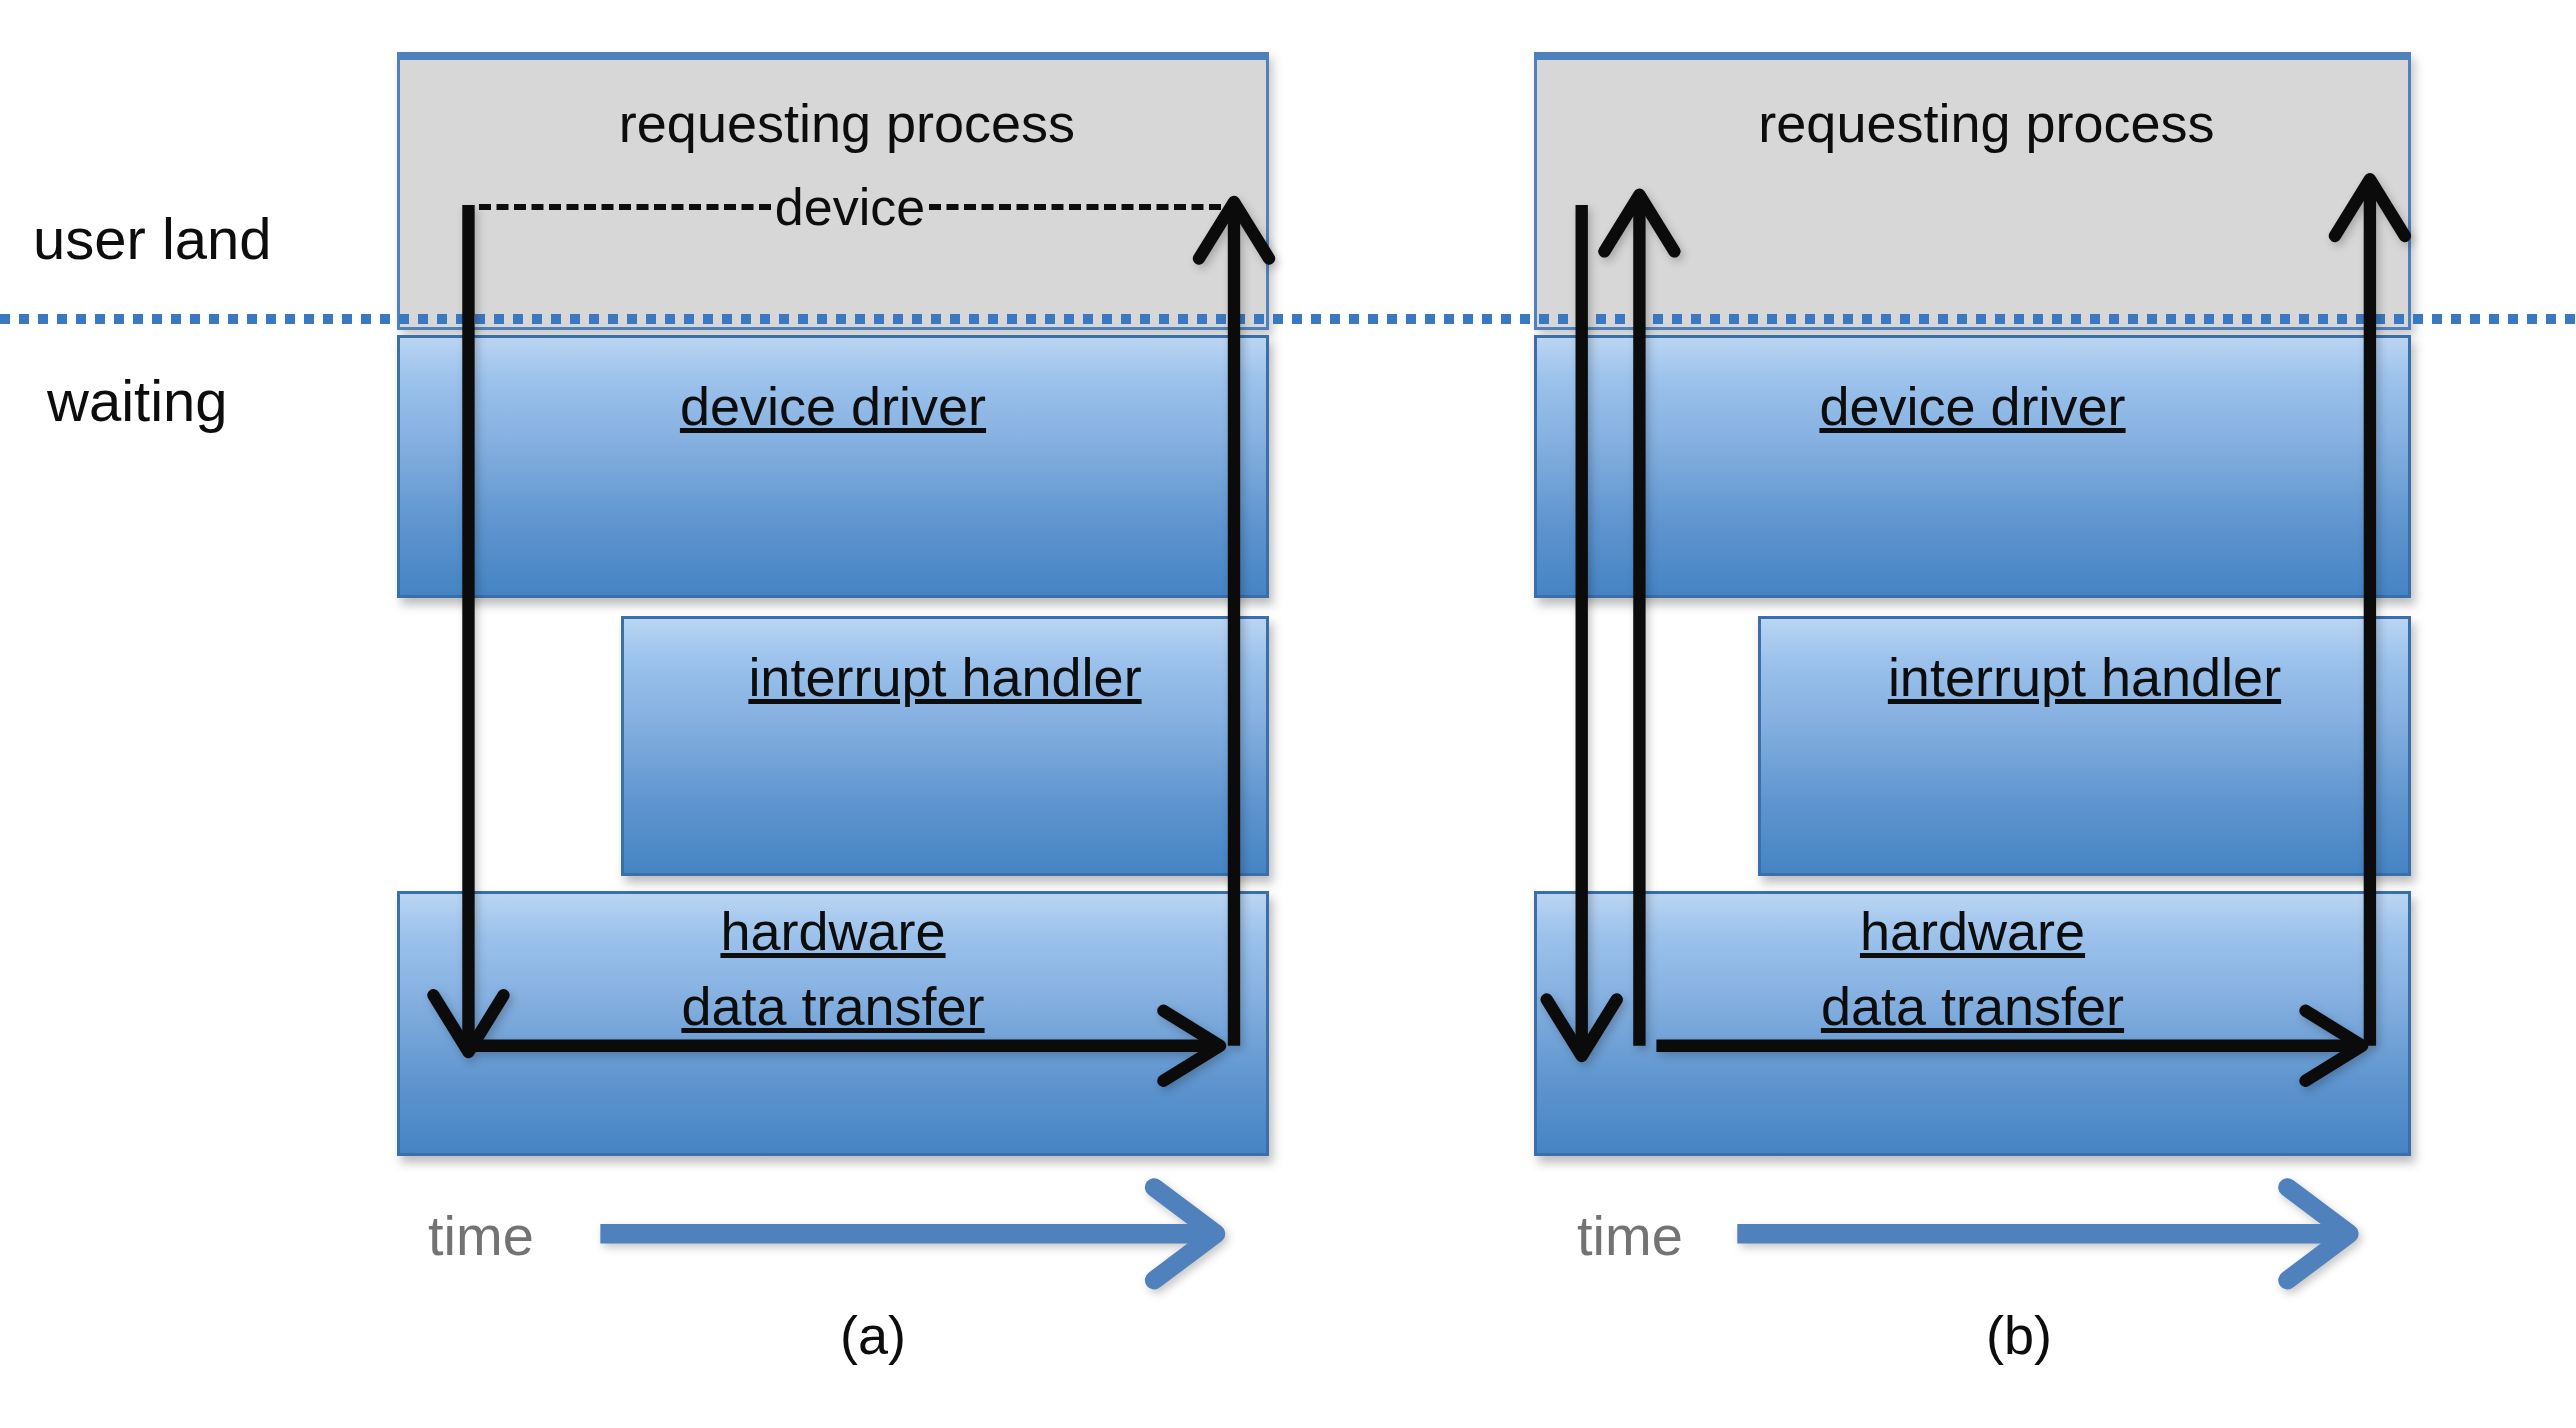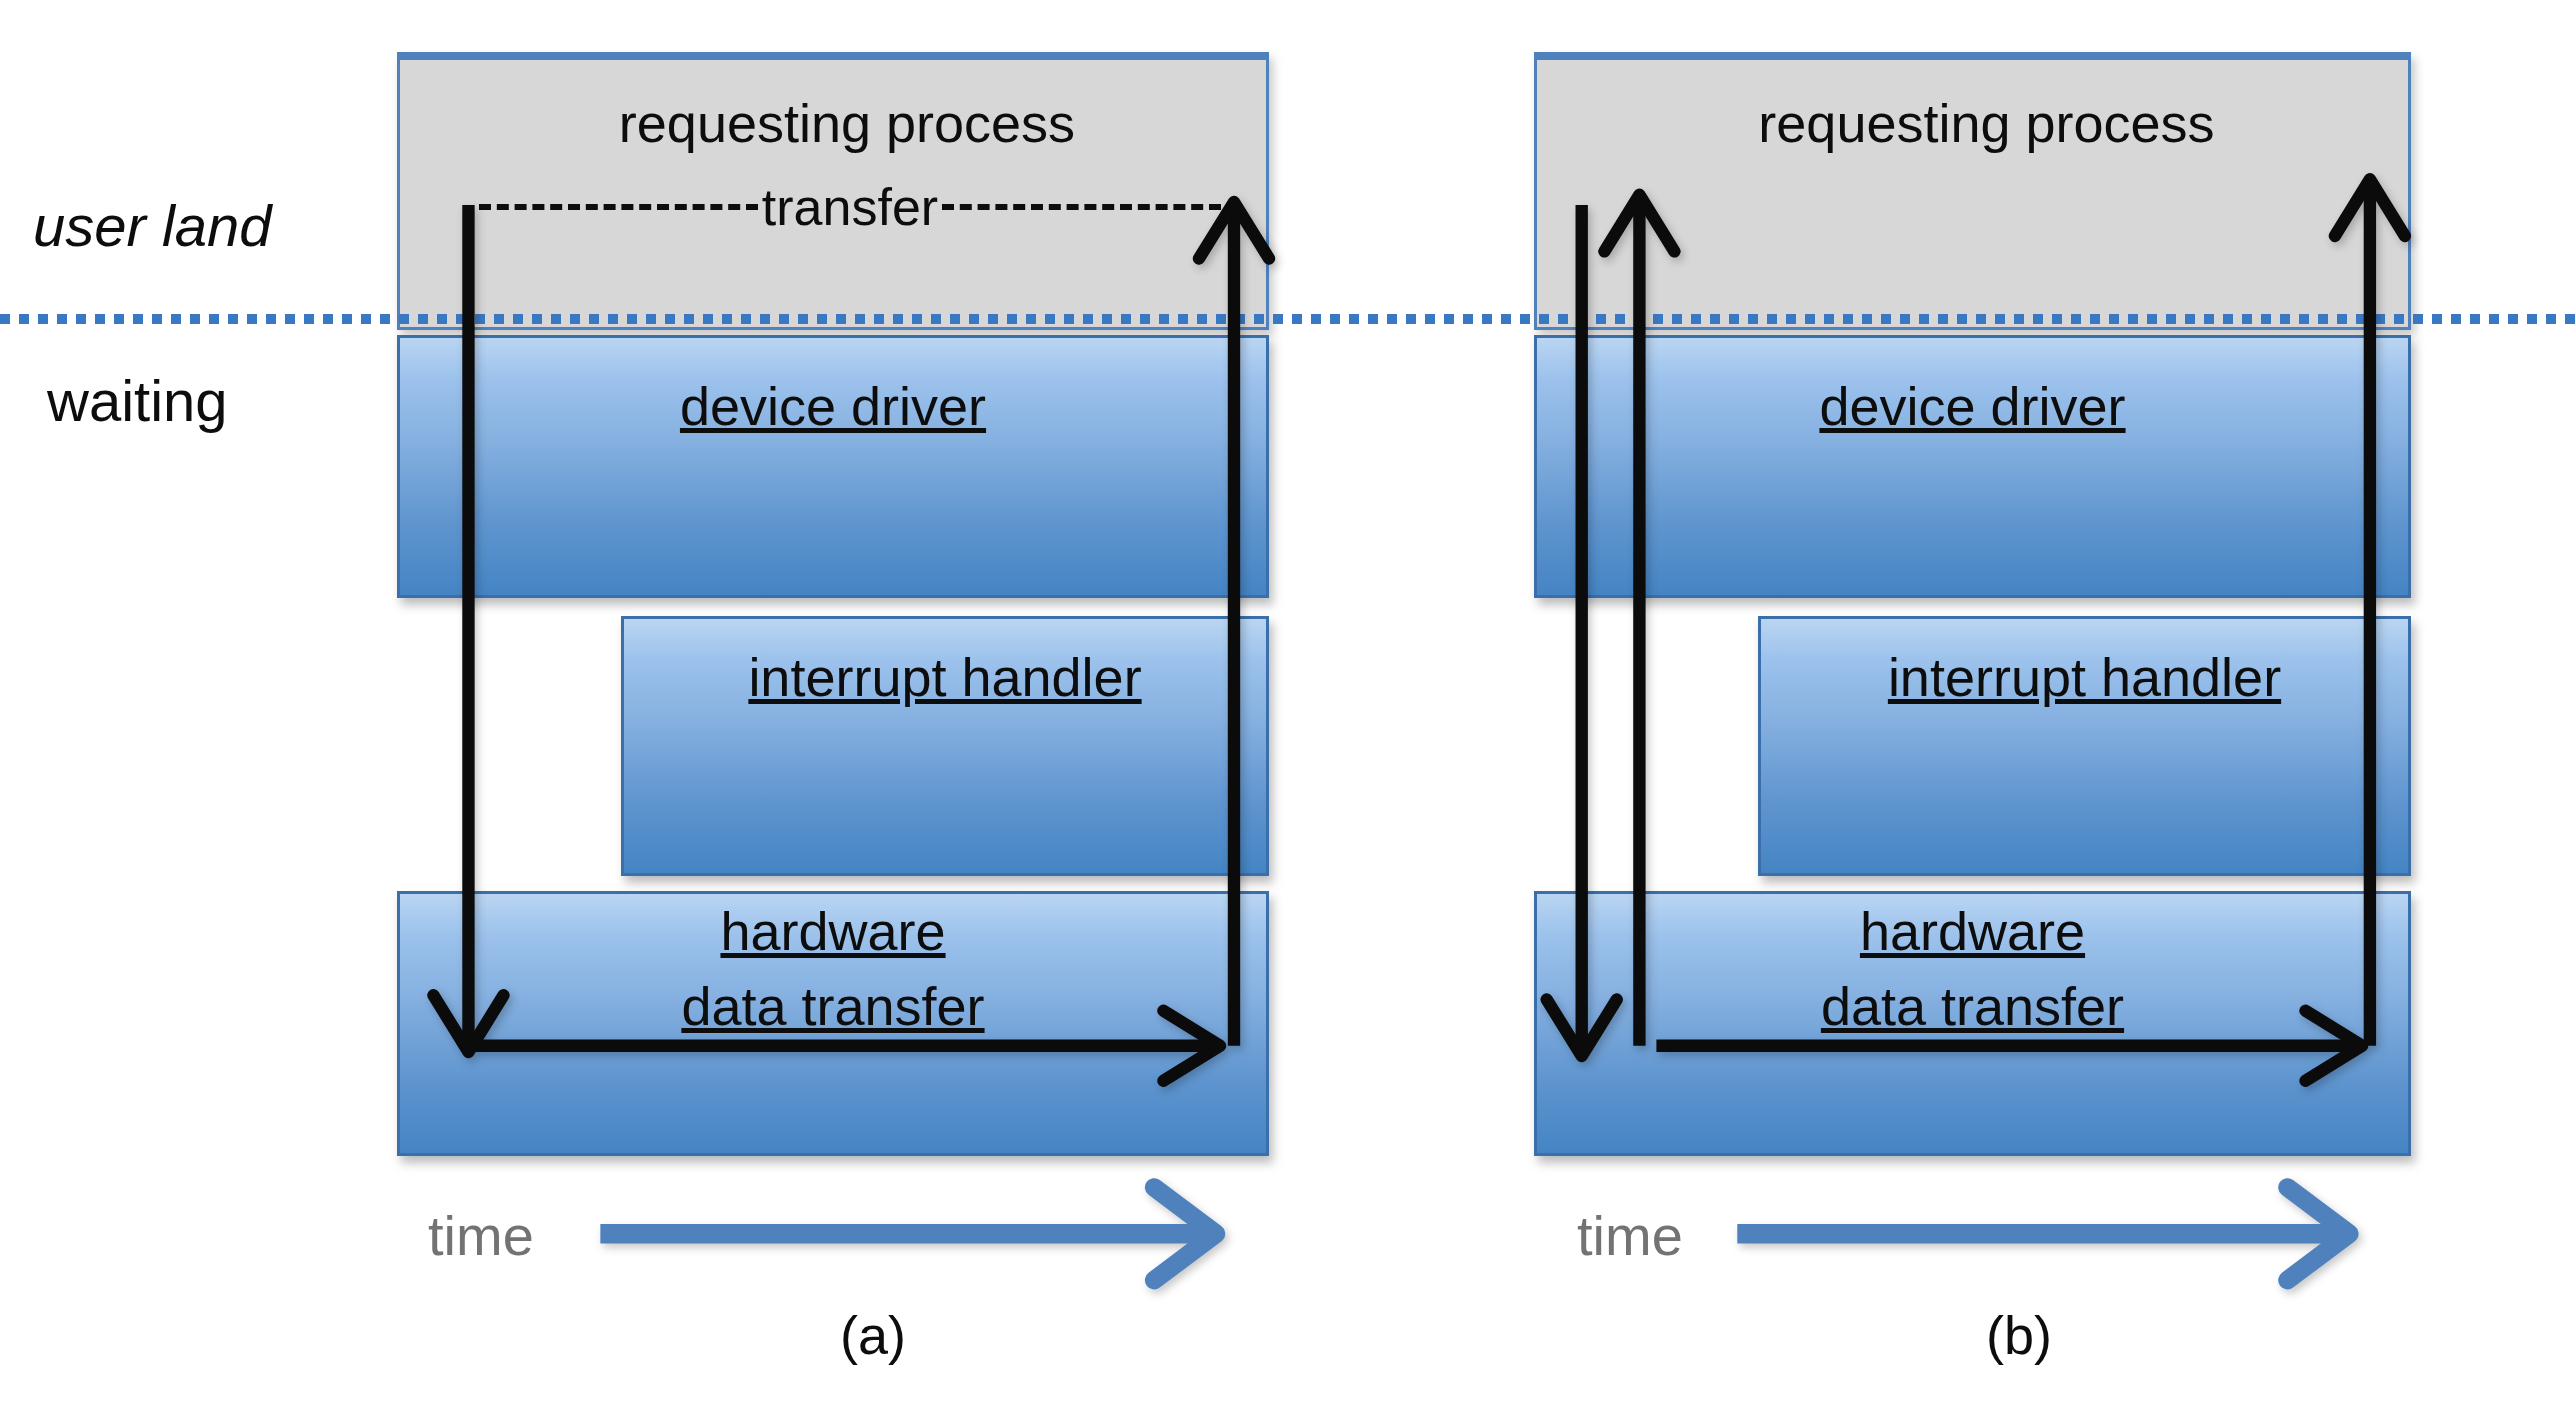--- a/index.html
+++ b/index.html
@@ -45,21 +45,21 @@
   .hw-b  {left:1534px;top:891px;width:877px;height:265px;padding-top:0px;}
 
   .boundary{
     position:absolute;left:0;top:314px;width:2605px;height:10.3px;
     background:repeating-linear-gradient(90deg,#3b78c2 0px,#3b78c2 9.8px,rgba(0,0,0,0) 9.8px,rgba(0,0,0,0) 19px);
     z-index:3;
   }
   .side-label{
     position:absolute;font-size:58px;line-height:75px;color:#0d0d0d;z-index:2;white-space:nowrap;
   }
-  .user-land{left:33px;top:188px;font-style:italic;}
+  .user-land{left:33px;top:201px;}
   .kernel{left:47px;top:363px;}
 
   .waiting-row{
     position:absolute;left:479px;top:169px;width:742px;height:75px;
     display:flex;align-items:center;z-index:2;
     font-size:52px;color:#0d0d0d;
   }
   .waiting-row .dash{flex:1 1 auto;height:0;border-top:6.2px dashed #0d0d0d;}
   .waiting-row .wtxt{padding:0 4.1px;white-space:nowrap;}
 
@@ -89,21 +89,21 @@
   <div class="side-label user-land">user land</div>
   <div class="side-label kernel">waiting</div>
 
   <div class="boundary"></div>
 
   <div class="box grey-box gbox-a">
     <span class="lbl">requesting process</span>
   </div>
   <div class="waiting-row">
     <i class="dash"></i>
-    <span class="wtxt">transfer</span>
+    <span class="wtxt">device</span>
     <i class="dash"></i>
   </div>
   <div class="box blue-box dev-a">
     <span class="lbl">device driver</span>
   </div>
   <div class="box blue-box int-a">
     <span class="lbl">interrupt handler</span>
   </div>
   <div class="box blue-box hw-a">
     <span class="lbl">hardware</span>

